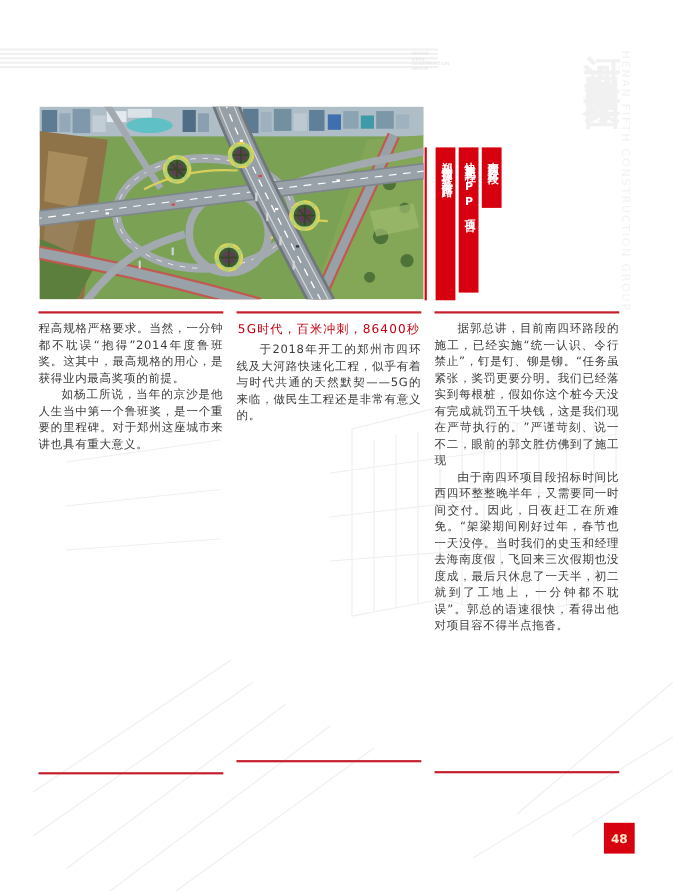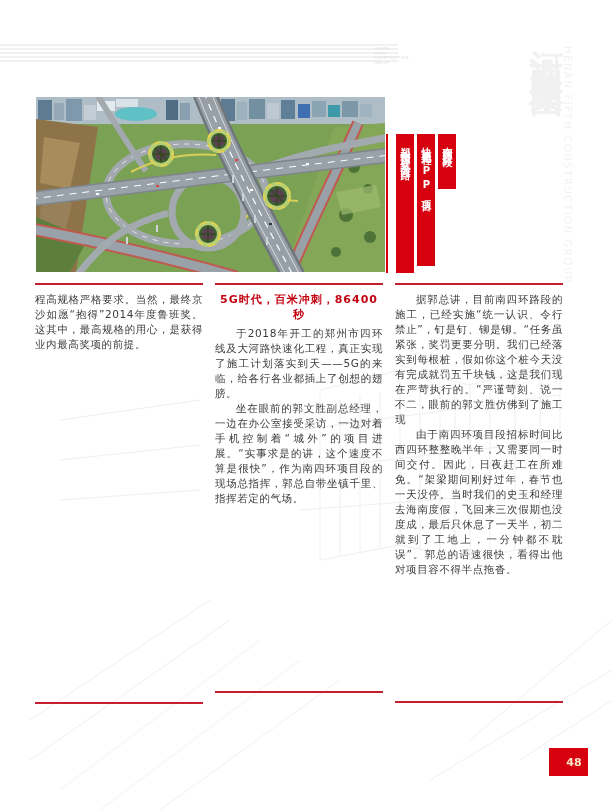--- a/index.html
+++ b/index.html
@@ -51,31 +51,31 @@
   .col{width:168px;flex:0 0 168px;}
   .col-rule{height:2px;background:#c51f2e;margin-bottom:7px;}
   .col p{
     margin:0;text-indent:2em;
     font-size:10.5px;line-height:15px;letter-spacing:.6px;
     color:#3b3b3b;text-align:justify;
   }
   .col p.no-indent{text-indent:0;}
   .headline{
     margin:1px 0 4px 0;text-align:center;
-    font-size:11px;font-weight:bold;color:#c30010;letter-spacing:1px;
+    font-size:11px;font-weight:normal;color:#c30010;letter-spacing:1px;
   }
   .divider{position:absolute;width:168px;height:2px;background:#c51f2e;z-index:1;}
   .divider.d1{left:35px;top:702px;}
   .divider.d2{left:215px;top:691px;}
   .divider.d3{left:395px;top:701px;}
   
   .pagenum{
     position:absolute;left:549px;top:748px;width:28px;height:28px;z-index:2;
     background:#d6000f;color:#ffe4c9;font-size:11px;font-weight:bold;
-    display:flex;align-items:center;justify-content:center;padding-left:11px;
+    display:flex;align-items:center;justify-content:center;
   }
 </style>
 </head>
 <body>
 
 <svg class="bg-art" width="612" height="811" viewBox="0 0 612 811">
   <g stroke="#efefef" stroke-width="1" fill="none">
     <path d="M320,560 L320,390 L400,370 L400,545 Z"></path>
     <path d="M400,545 L470,560 L470,385 L400,370"></path>
     <path d="M340,555 L340,400 M360,552 L360,395 M380,549 L380,392"></path>
@@ -227,27 +227,27 @@
 <div class="tbar mid">
   <span>快速化工程PPP项目</span>
 </div>
 <div class="tbar main">
   <span>南四环标段</span>
 </div>
 
 <div class="cols">
   <section class="col">
     <div class="col-rule"></div>
-    <p class="no-indent">程高规格严格要求。当然，最终京沙如愿“抱得”2014年度鲁班奖。这其中，最高规格的用心，是获得业内最高奖项的前提。</p>
+    <p class="no-indent">程高规格严格要求。当然，一分钟都不耽误“抱得”2014年度鲁班奖。这其中，最高规格的用心，是获得业内最高奖项的前提。</p>
+    <p>如杨工所说，当年的京沙是他人生当中第一个鲁班奖，是一个重要的里程碑。对于郑州这座城市来讲也具有重大意义。</p>
   </section>
   <section class="col">
     <div class="col-rule"></div>
     <h2 class="headline">5G时代，百米冲刺，86400秒</h2>
-    <p>于2018年开工的郑州市四环线及大河路快速化工程，真正实现了施工计划落实到天——5G的来临，给各行各业都插上了创想的翅膀。</p>
-    <p>坐在眼前的郭文胜副总经理，一边在办公室接受采访，一边对着手机控制着“城外”的项目进展。“实事求是的讲，这个速度不算是很快”，作为南四环项目段的现场总指挥，郭总自带坐镇千里、指挥若定的气场。</p>
+    <p>于2018年开工的郑州市四环线及大河路快速化工程，似乎有着与时代共通的天然默契——5G的来临，做民生工程还是非常有意义的。</p>
   </section>
   <section class="col">
     <div class="col-rule"></div>
     <p>据郭总讲，目前南四环路段的施工，已经实施“统一认识、令行禁止”，钉是钉、铆是铆。“任务虽紧张，奖罚更要分明。我们已经落实到每根桩，假如你这个桩今天没有完成就罚五千块钱，这是我们现在严苛执行的。”严谨苛刻、说一不二，眼前的郭文胜仿佛到了施工现</p>
     <p>由于南四环项目段招标时间比西四环整整晚半年，又需要同一时间交付。因此，日夜赶工在所难免。“架梁期间刚好过年，春节也一天没停。当时我们的史玉和经理去海南度假，飞回来三次假期也没度成，最后只休息了一天半，初二就到了工地上，一分钟都不耽误”。郭总的语速很快，看得出他对项目容不得半点拖沓。</p>
   </section>
 </div>
 
 <div class="divider d1"></div>
 <div class="divider d2"></div>

